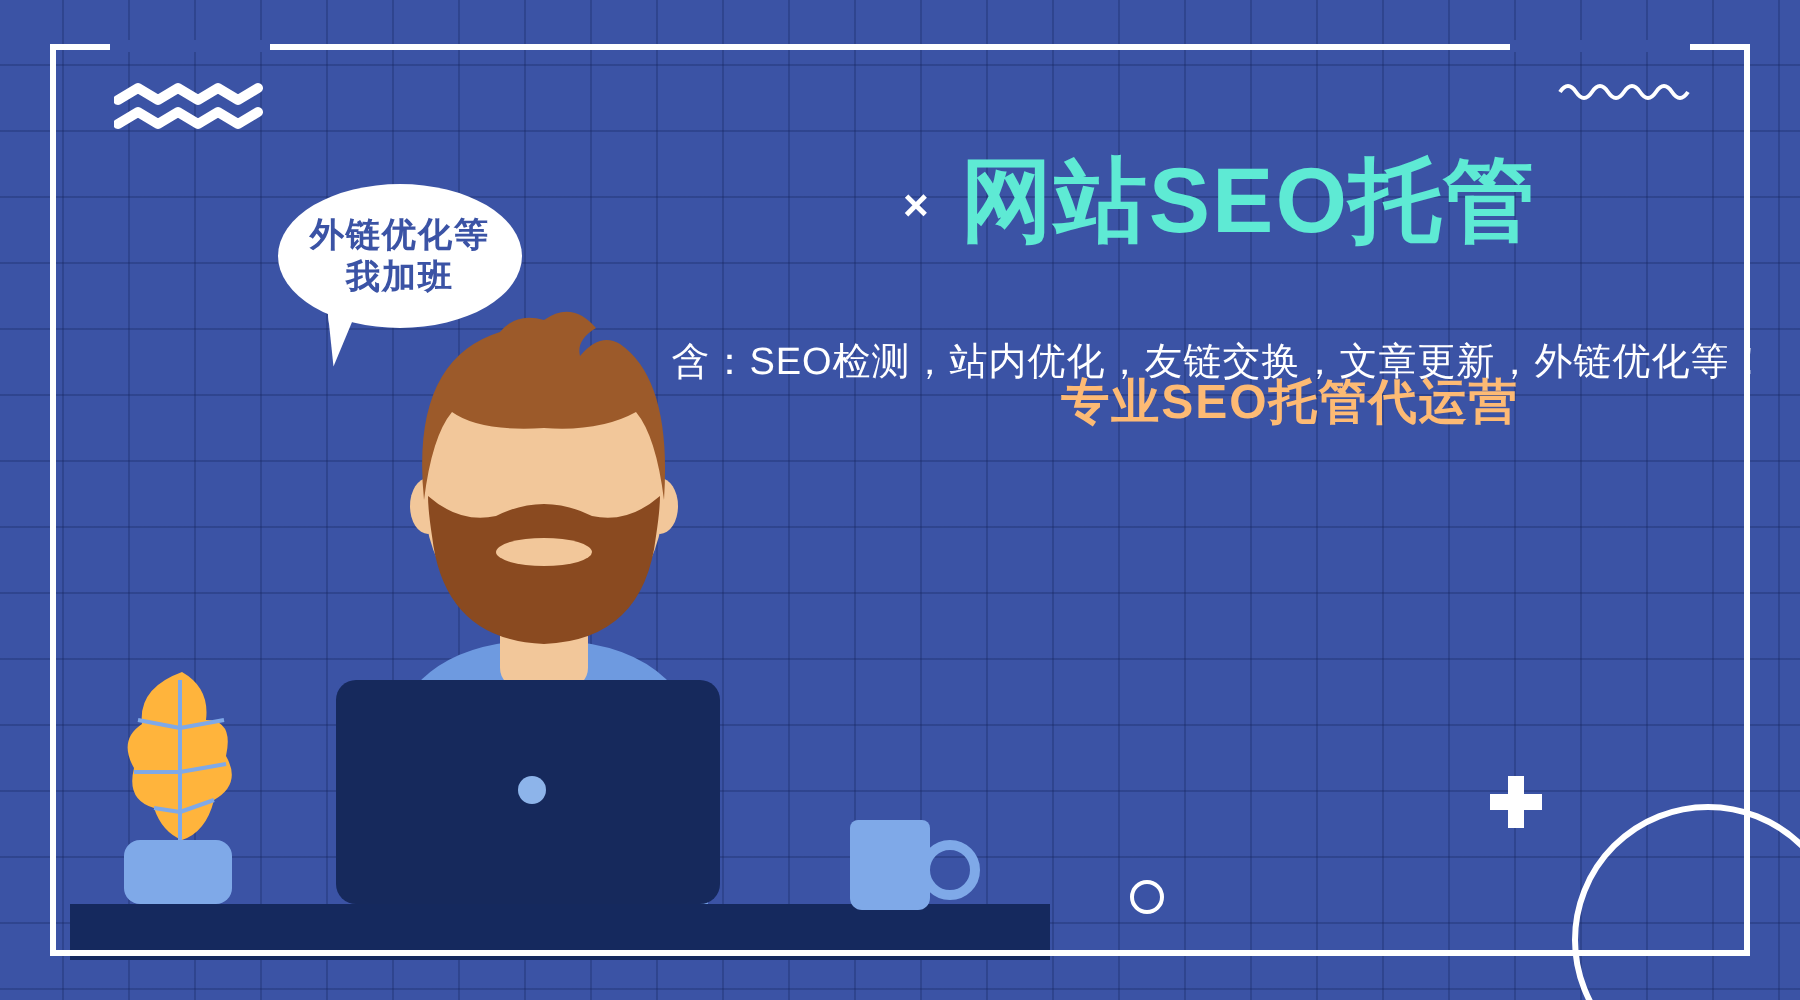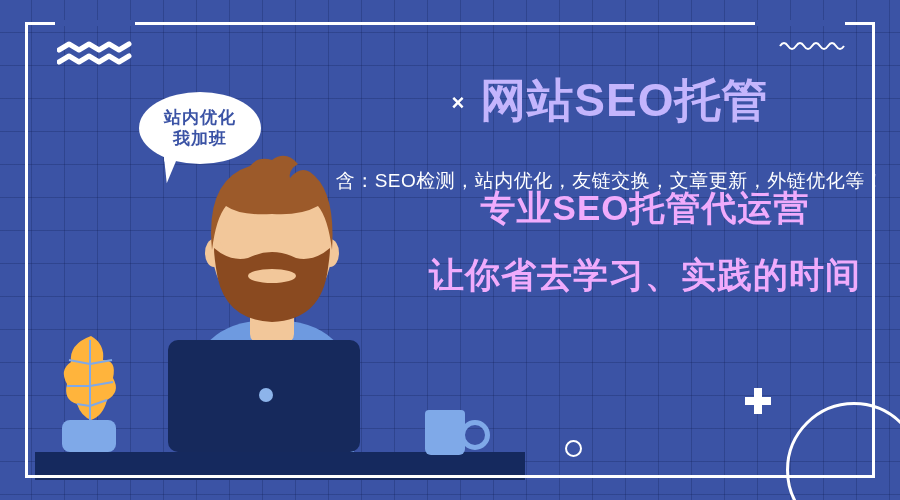--- a/index.html
+++ b/index.html
@@ -99,21 +99,21 @@
     gap: 16px;
   }
   #title-x {
     color: #ffffff;
     font-size: 22px;
     font-weight: bold;
     line-height: 1;
     margin-top: 6px;
   }
   #main-title {
-    color: #c4b5fd;
+    color: #5eead4;
     font-size: 46px;
     font-weight: bold;
     letter-spacing: 1px;
     line-height: 1.1;
     white-space: nowrap;
   }
   #subtitle {
     margin-top: 12px;
     color: #ffffff;
     font-size: 19px;
@@ -123,22 +123,22 @@
 
   
   #slogans {
     position: absolute;
     left: 400px;
     top: 190px;
     width: 490px;
     text-align: center;
   }
   .slogan {
-    color: #f0abfc;
-    font-size: 35px;
+    color: #fdba74;
+    font-size: 24px;
     font-weight: bold;
     letter-spacing: 1px;
     line-height: 1;
     margin-bottom: 32px;
     white-space: nowrap;
   }
   .slogan:last-child { margin-bottom: 0; }
 
   
   #bubble {
@@ -317,22 +317,21 @@
   <div id="headline">
     <div id="title-row">
       <span id="title-x">×</span>
       <h1 id="main-title">网站SEO托管</h1>
     </div>
     <div id="subtitle">含：SEO检测，站内优化，友链交换，文章更新，外链优化等！</div>
   </div>
 
   <div id="slogans">
     <div class="slogan">专业SEO托管代运营</div>
-    <div class="slogan">让你省去学习、实践的时间</div>
   </div>
 
   <div id="bubble-tail"></div>
   <div id="bubble">
-    <span class="bubble-line">站内优化</span>
+    <span class="bubble-line">外链优化等</span>
     <span class="bubble-line">我加班</span>
   </div>
 
 </div>
 
 </body></html>

